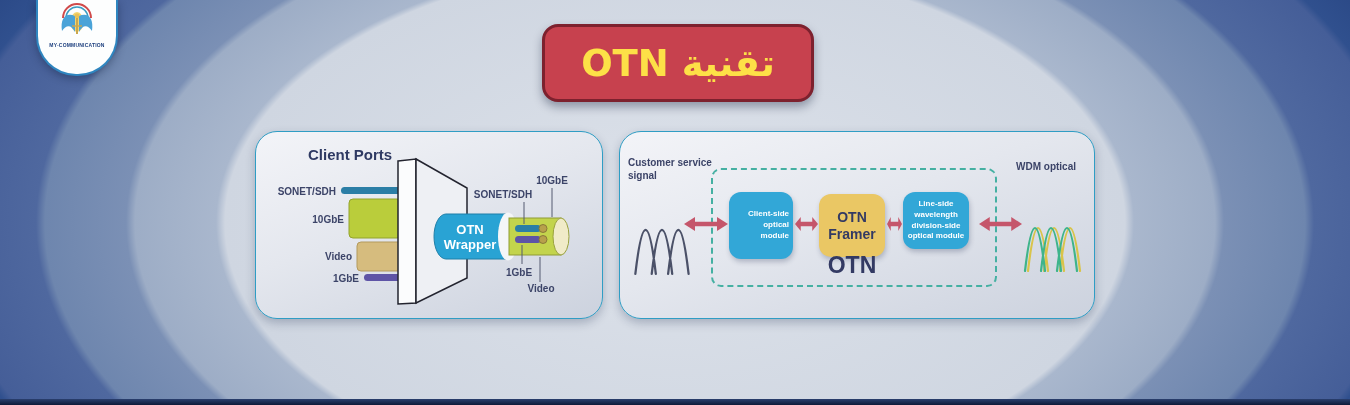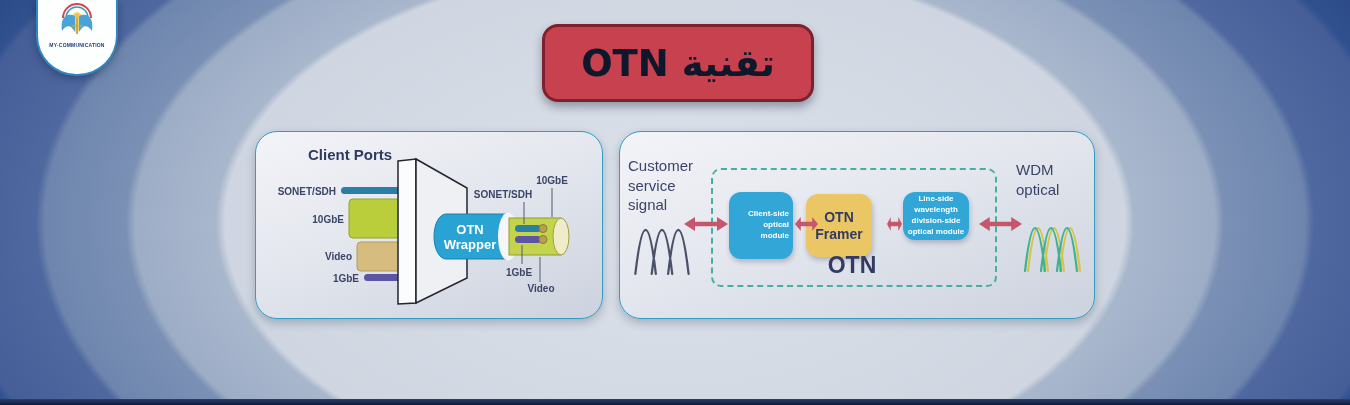--- a/index.html
+++ b/index.html
@@ -21,48 +21,48 @@
     border-radius:0 0 40px 40px;box-shadow:0 3px 8px rgba(10,20,50,.35);
     display:flex;flex-direction:column;align-items:center;}
   .logo-badge .logo-text{font-size:5px;font-weight:bold;color:#1d3f7e;
     letter-spacing:.2px;margin-top:2px;white-space:nowrap;}
   
   .banner{position:absolute;left:542px;top:24px;width:266px;height:72px;
     background:#c7414e;border:3px solid #7d212e;border-radius:16px;
     box-shadow:0 5px 10px rgba(10,20,50,.35);
     display:flex;align-items:center;justify-content:center;}
   .banner .banner-title{font-family:"DejaVu Sans",sans-serif;font-size:37px;
-    font-weight:bold;color:#0f172a;direction:rtl;line-height:1;}
+    font-weight:bold;color:#fde047;direction:rtl;line-height:1;}
   
   .panel{position:absolute;top:131px;height:188px;
     background:linear-gradient(160deg,#f3f4f8 0%,#e4e7ee 45%,#ccd2de 100%);
     border:1.5px solid #2f9dc4;border-radius:22px;box-sizing:border-box;
     box-shadow:0 4px 10px rgba(20,35,70,.25);}
   #panel-left{left:255px;width:348px;}
   #panel-right{left:619px;width:476px;}
   .panel-title{position:absolute;left:52px;top:14px;font-size:15px;
     font-weight:bold;color:#2f3a63;}
   svg text{font-family:"Liberation Sans",sans-serif;}
   
-  .sig-label{position:absolute;font-size:15px;font-weight:normal;color:#3c4468;line-height:1.3;}
+  .sig-label{position:absolute;font-size:10px;font-weight:bold;color:#3c4468;line-height:1.3;}
   #customer-label{left:8px;top:24px;width:88px;}
   #wdm-label{left:396px;top:28px;width:80px;}
   .wave{position:absolute;}
   #customer-wave{left:12px;top:58px;width:62px;height:86px;}
   #wdm-wave{left:402px;top:54px;width:60px;height:90px;}
   .otn-dashed{position:absolute;left:91px;top:36px;width:286px;height:119px;
     border:2px dashed #45b0a2;border-radius:10px;box-sizing:border-box;}
   .module{position:absolute;border-radius:12px;display:flex;align-items:center;
     justify-content:center;text-align:center;box-sizing:border-box;
     box-shadow:1px 3px 5px rgba(30,45,80,.25);}
   .module.blue{background:#32a7d7;color:#ffffff;font-size:8px;font-weight:bold;line-height:1.35;}
   #module-client{left:109px;top:60px;width:64px;height:67px;padding:4px;text-align:right;}
-  #module-framer{left:186px;top:62px;width:66px;height:63px;background:#eac764;
+  #module-framer{left:199px;top:62px;width:66px;height:63px;background:#eac764;
     color:#333a63;font-size:14px;font-weight:bold;line-height:1.15;padding:12px;}
-  #module-line{left:283px;top:60px;width:66px;height:48px;padding:4px;}
+  #module-line{left:283px;top:60px;width:66px;height:57px;padding:4px;}
   .otn-group-label{position:absolute;left:199px;top:120px;width:66px;text-align:center;
     font-size:23px;font-weight:bold;color:#333a63;}
   .arrow{position:absolute;top:84px;height:16px;}
   #arrow-1{left:64px;width:44px;}
   #arrow-2{left:175px;width:23px;}
   #arrow-3{left:267px;width:15px;}
   #arrow-4{left:359px;width:43px;}
 </style>
 </head>
 <body>

